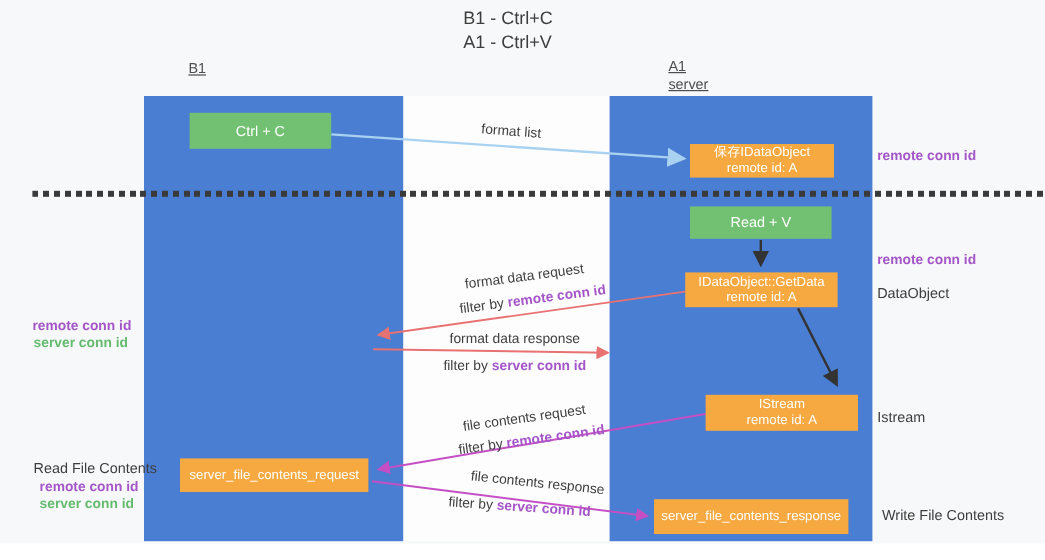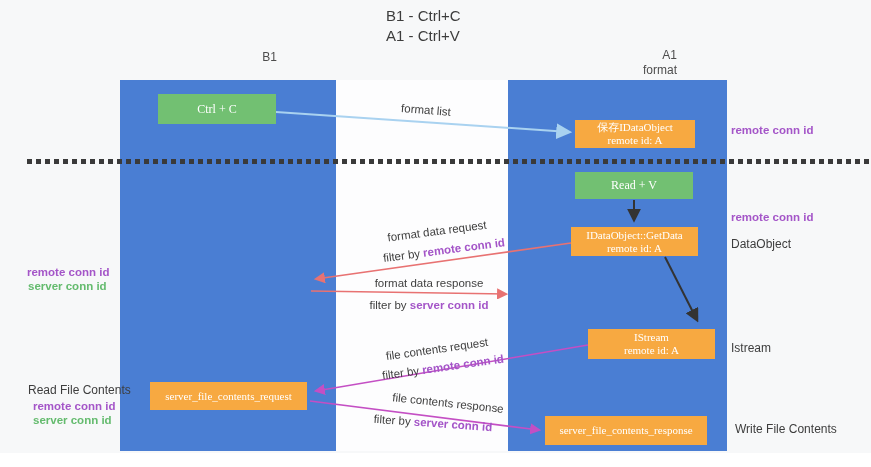--- a/index.html
+++ b/index.html
@@ -27,35 +27,34 @@
     white-space:nowrap;
   }
   .lane{
     background:#4a7ed3;
     top:80px;height:371px;
   }
   .lane-left{left:120px;width:216px;}
   .lane-right{left:508px;width:219px;}
   .lane-header{
     top:50px;width:120px;
-    text-align:right;font-size:12px;line-height:15px;color:#4d4d4d;
+    text-align:left;font-size:12px;line-height:15px;color:#4d4d4d;text-decoration:underline;
   }
   .lane-header.right{top:48px;}
   .dashed-line{
     left:27px;top:159px;width:844px;height:5px;
     background:repeating-linear-gradient(to right,#3a3a3a 0 5px,transparent 5px 9px);
     z-index:3;
   }
   .node{
     display:flex;align-items:center;justify-content:center;
     flex-direction:column;
     color:#ffffff;font-size:11px;line-height:13px;
     text-align:center;white-space:nowrap;
     z-index:4;
-    font-family:Liberation Serif, serif;
   }
   .node.green{background:#72c072;font-size:12px;}
   .node.orange{background:#f7a941;}
   .arrow-label{
     z-index:5;font-size:11.5px;color:#3f3f3f;white-space:nowrap;
     transform:translate(-50%,-50%);
   }
   .rot-p45{transform:translate(-50%,-50%) rotate(4.5deg);}
   .rot-m75{transform:translate(-50%,-50%) rotate(-7.5deg);}
   .rot-m8{transform:translate(-50%,-50%) rotate(-8deg);}
@@ -80,21 +79,21 @@
   <div class="abs title">
     <div>B1 - Ctrl+C</div>
     <div>A1 - Ctrl+V</div>
   </div>
 
   <div class="abs lane-header" style="left:157px;">
     <div>B1</div>
   </div>
   <div class="abs lane-header right" style="left:557px;">
     <div>A1</div>
-    <div>format</div>
+    <div>server</div>
   </div>
 
   <div class="abs lane lane-left"></div>
   <div class="abs lane lane-right"></div>
 
   <div class="abs dashed-line"></div>
 
   <svg class="abs arrows" width="871" height="467" viewBox="0 0 871 467">
     <defs>
       <marker id="ah-blue" viewBox="0 0 10 10" refX="8" refY="5" markerWidth="8" markerHeight="8" orient="auto">

